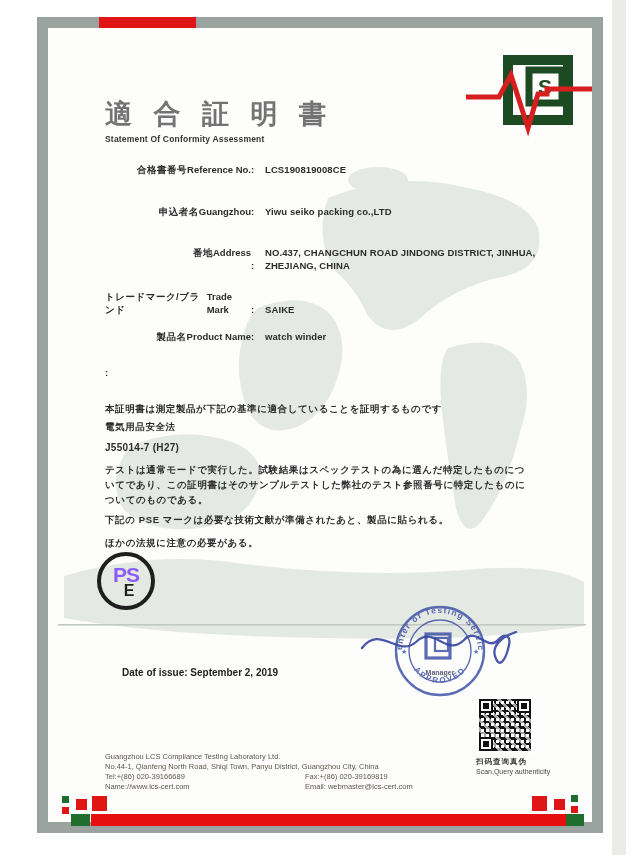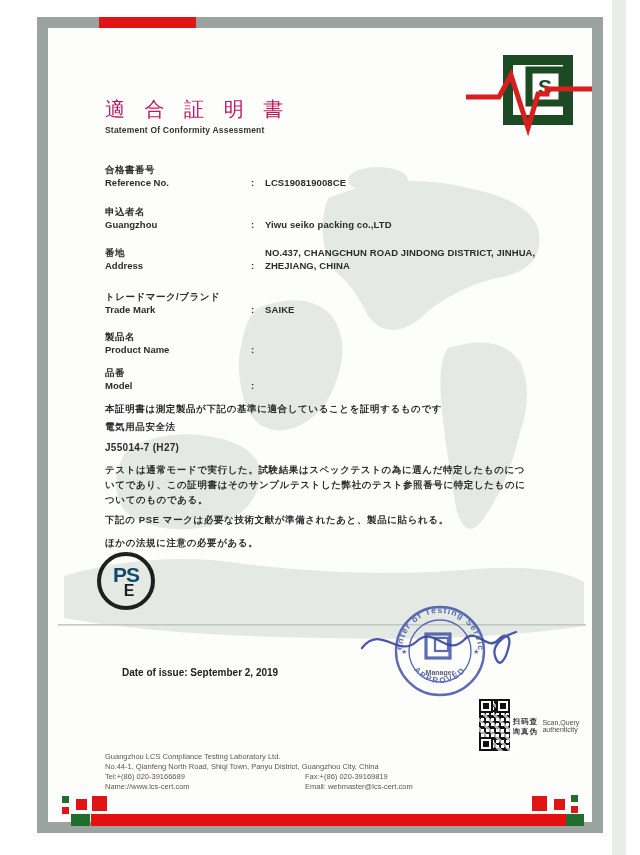--- a/index.html
+++ b/index.html
@@ -7,48 +7,48 @@
     font-family:"Liberation Sans","DejaVu Sans",sans-serif; }
   .scan-edge { position:absolute; right:14px; top:0; width:14px; height:855px;
     background:#d9ddd9; opacity:.55; }
   .sheet { position:absolute; left:37px; top:17px; width:566px; height:816px;
     border:11px solid #9aa3a0; background:#fdfdfc; }
   .content { position:relative; width:100%; height:100%; overflow:hidden; }
   .deco { position:absolute; }
   .map-svg { position:absolute; left:0; top:0; z-index:0; }
   .abs { position:absolute; z-index:1; }
 
-  .title-jp { font-size:20px; font-weight:400; letter-spacing:7px; color:#be185d; }
+  .title-jp { font-size:27px; font-weight:700; letter-spacing:7px; color:#737373; }
   .title-en { font-size:8.5px; font-weight:700; color:#333; margin-top:2px; letter-spacing:.2px; }
 
   .field-row { position:absolute; left:57px; display:grid;
     grid-template-columns:146px 14px 330px; z-index:1; }
-  .f-label { display:flex; flex-direction:column; justify-content:flex-end; }
+  .f-label { display:flex; justify-content:flex-end; }
   .f-jp { font-size:9.5px; font-weight:700; color:#2c2c2c; line-height:13px; letter-spacing:.5px;}
   .f-en { font-size:9.5px; font-weight:700; color:#2c2c2c; line-height:13px; }
   .f-colon { font-size:9.5px; font-weight:700; color:#2c2c2c; display:flex;
     flex-direction:column; justify-content:flex-end; line-height:13px; }
   .f-value { font-size:9.5px; font-weight:700; color:#2c2c2c; display:flex;
     flex-direction:column; justify-content:flex-end; line-height:13px;
     white-space:pre-line; letter-spacing:.1px; }
 
   .para { position:absolute; left:57px; width:470px; font-size:9.5px; font-weight:700;
     color:#2c2c2c; line-height:15px; letter-spacing:.6px; white-space:pre-line; z-index:1;}
   .std { font-size:10px; letter-spacing:.3px; }
 
   .pse-mark { position:absolute; width:58px; height:58px; border:4px solid #1f1f1f;
     border-radius:50%; background:transparent; display:flex; flex-direction:column;
     align-items:center; justify-content:center; z-index:1; }
-  .pse-top { font-size:21px; font-weight:700; color:#0c4a6e; line-height:18px; letter-spacing:-1px;}
+  .pse-top { font-size:21px; font-weight:700; color:#8b5cf6; line-height:18px; letter-spacing:-1px;}
   .pse-bottom { font-size:16px; font-weight:700; color:#1f1f1f; line-height:13px; margin-left:6px;}
 
   .date-line { position:absolute; font-size:10px; font-weight:700; color:#222; z-index:1; }
 
   .qr-wrap { position:absolute; z-index:1; width:110px; display:flex;
-    flex-direction:row; align-items:center; }
+    flex-direction:column; align-items:flex-start; }
   .qr-box { position:relative; width:58px; height:58px; background:#fff; padding:3px; }
   .qr-noise { position:absolute; inset:3px;
     background-image:
       repeating-linear-gradient(45deg, rgba(255,255,255,.62) 0 3px, transparent 3px 7px),
       repeating-linear-gradient(90deg,#141414 0 2.5px, transparent 2.5px 5px),
       repeating-linear-gradient(0deg,#141414 0 2.5px, #fff 2.5px 5.5px); }
   .finder { position:absolute; width:14px; height:14px; border:2.5px solid #101010; background:#fff; }
   .finder::after { content:""; position:absolute; inset:2px; background:#101010; }
   .qr-zh { font-size:7.5px; font-weight:700; color:#3a3a3a; margin-top:3px; letter-spacing:1px;}
   .qr-en { font-size:7px; color:#4a4a4a; margin-top:1px; }
@@ -150,26 +150,23 @@
       <div class="f-value">SAIKE</div>
     </div>
     <div class="field-row" style="top:302px;">
       <div class="f-label">
           <span class="f-jp">製品名</span>
           <span class="f-en">Product Name</span>
         </div>
       <div class="f-colon">
           <span>:</span>
         </div>
+      <div class="f-value">watch winder</div>
     </div>
     <div class="field-row" style="top:338px;">
-      <div class="f-label">
-          <span class="f-jp">品番</span>
-          <span class="f-en">Model</span>
-        </div>
       <div class="f-colon">
           <span>:</span>
         </div>
     </div>
 
     <div class="para" style="top:372px; line-height:18px;">本証明書は測定製品が下記の基準に適合していることを証明するものです
 電気用品安全法</div>
     <div class="para std" style="top:412px;">J55014-7 (H27)</div>
     <div class="para" style="top:484px;">下記の PSE マークは必要な技術文献が準備されたあと、製品に貼られる。</div>
     <div class="para" style="top:434px;">テストは通常モードで実行した。試験結果はスペックテストの為に選んだ特定したものにつ

